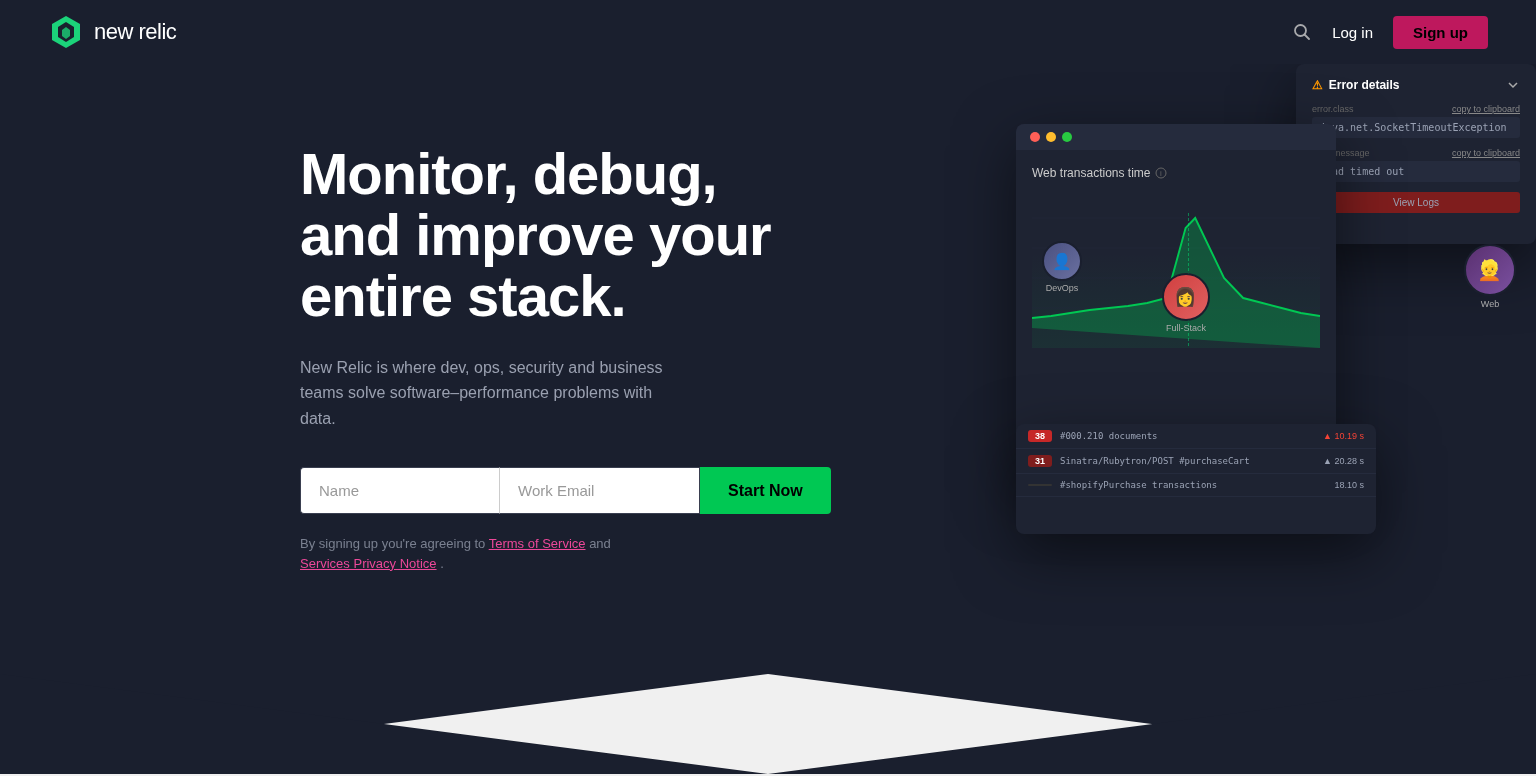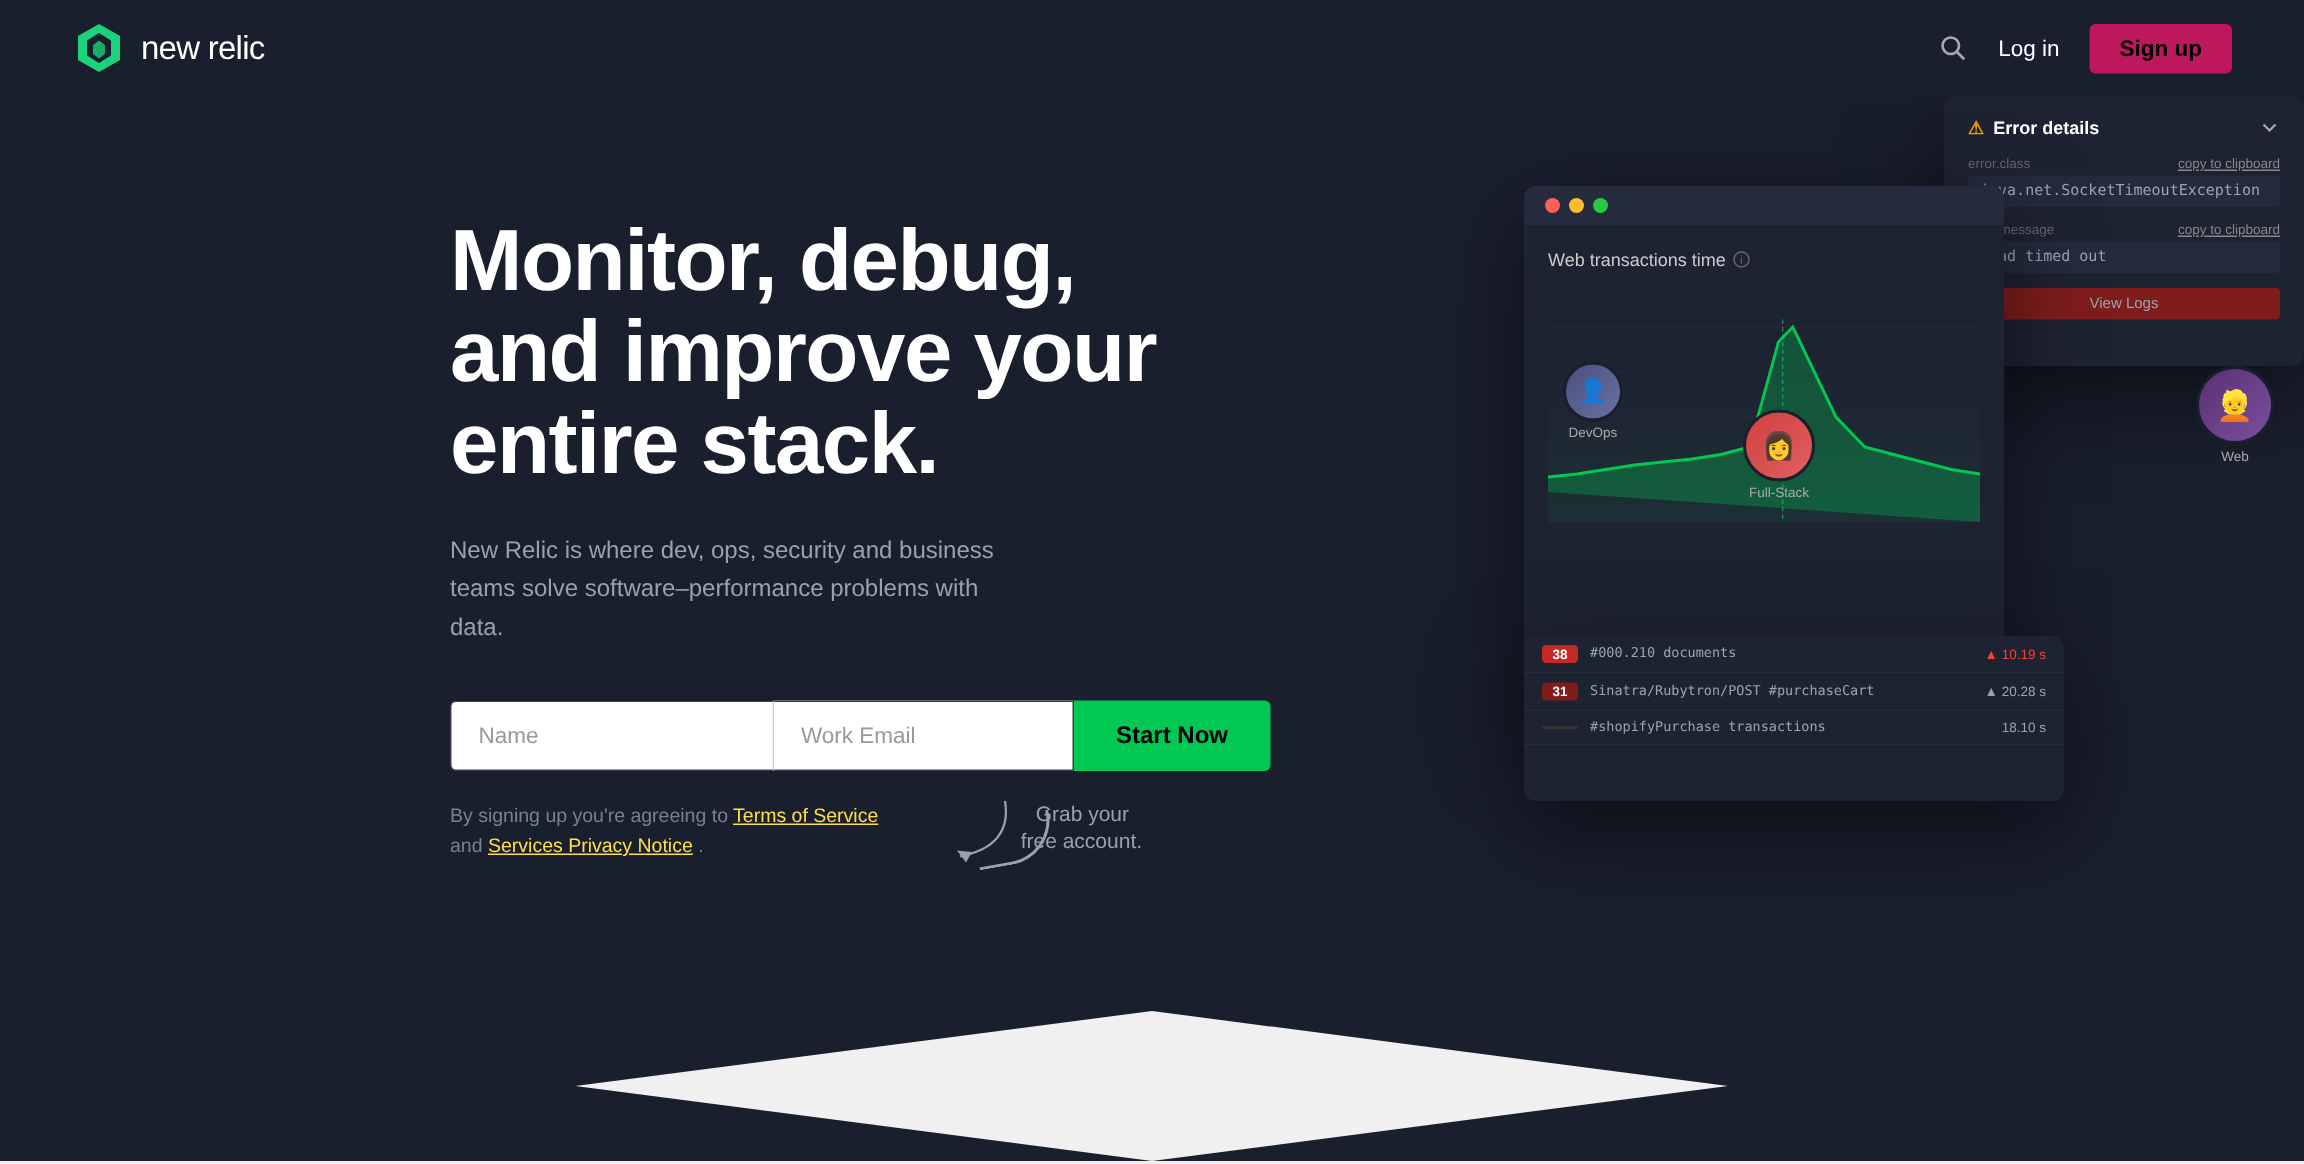--- a/index.html
+++ b/index.html
@@ -32,32 +32,32 @@
     .hero-heading {
       font-size: 58px; font-weight: 800; line-height: 1.05; color: #fff;
       margin-bottom: 28px; letter-spacing: -1px;
     }
     .hero-sub {
       font-size: 16px; line-height: 1.6; color: #9aa0b0; margin-bottom: 36px; max-width: 380px;
     }
     .hero-form { display: flex; gap: 0; margin-bottom: 20px; }
     .hero-form input {
       padding: 14px 18px; font-size: 15px; border: 1.5px solid #3a3f50; background: #fff;
-      color: #333; outline: none; width: 216px;
+      color: #333; outline: none; width: 200px;
     }
     .hero-form input:first-child { border-radius: 4px 0 0 4px; border-right: 1px solid #ccc; }
     .hero-form input:nth-child(2) { border-radius: 0; border-left: none; width: 200px; }
     .hero-form input::placeholder { color: #999; }
     .hero-form-btn {
       background: #00c853; color: #000; border: none; padding: 14px 28px;
       font-size: 16px; font-weight: 700; cursor: pointer; border-radius: 0 4px 4px 0;
       white-space: nowrap;
     }
     .hero-legal { font-size: 13px; color: #7a8090; line-height: 1.5; max-width: 360px; }
-    .hero-legal a { color: #fde047; }
+    .hero-legal a { color: #ec4899; }
     .hero-legal-wrapper { display: flex; align-items: flex-start; gap: 40px; }
     .grab-text { font-size: 14px; color: #9aa0b0; position: relative; padding-left: 10px; }
     .grab-text::before {
       content: '';
       position: absolute; left: -30px; top: 10px;
       width: 50px; height: 30px;
       border-bottom: 2px solid #9aa0b0; border-right: 2px solid #9aa0b0;
       border-radius: 0 0 30px 0; transform: rotate(-10deg);
     }
 
@@ -169,27 +169,20 @@
       </div>
 
       <div class="hero-legal-wrapper">
         <div class="hero-legal">
           <span>By signing up you're agreeing to </span>
           <a href="#">Terms of Service</a>
           <span> and </span>
           <a href="#">Services Privacy Notice</a>
           <span>.</span>
         </div>
-        <div style="position:relative; padding-left:50px;">
-          <svg width="60" height="50" viewBox="0 0 60 50" style="position:absolute;left:-10px;top:-5px;">
-            <path d="M50,5 Q55,35 20,42" stroke="#9aa0b0" stroke-width="1.5" fill="none"></path>
-            <polygon points="18,38 24,46 28,39" fill="#9aa0b0"></polygon>
-          </svg>
-          <span class="grab-text">Grab your free account.</span>
-        </div>
       </div>
     </div>
 
     <div class="dashboard-container">
 
       <div class="error-panel">
         <div class="error-header">
           <div class="error-title">
             <span class="warning-icon">⚠</span>
             <span>Error details</span>

